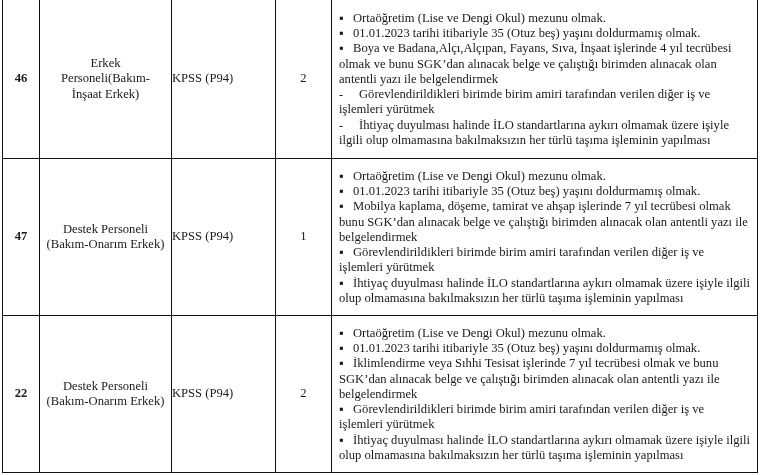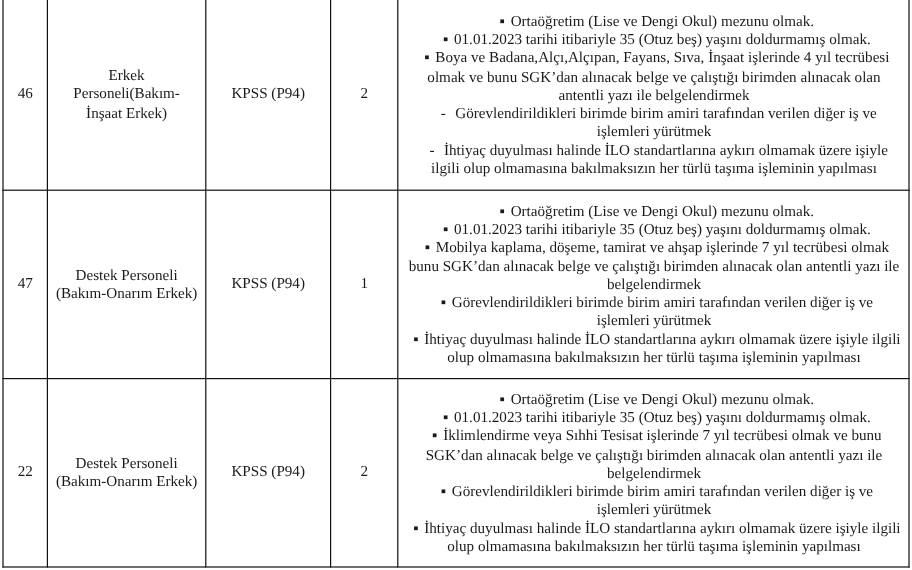--- a/index.html
+++ b/index.html
@@ -23,38 +23,37 @@
       border-collapse: collapse;
       table-layout: fixed;
     }
     table.jobs td {
       border: 1.5px solid #111;
       padding: 0;
       vertical-align: middle;
       font-size: 12.6px;
       line-height: 15.3px;
     }
-    td.c-no { width: 36px; text-align: center; }
+    td.c-no { width: 36px; text-align: center; font-weight: bold; }
     td.c-title { width: 131px; text-align: center; }
-    td.c-exam { width: 103px; text-align: center; }
+    td.c-exam { width: 103px; text-align: left; }
     td.c-count { width: 55px; text-align: center; }
     td.c-req {
       padding: 3px 6px 2px 7px !important;
       text-align: left;
       vertical-align: top;
     }
     tr.r46 { height: 159px; }
     tr.r47 { height: 157px; }
     tr.r48 { height: 157px; }
     .title-line { display: block; }
     .req-item {
       display: block;
       margin: 0;
       padding: 0;
-      text-align: center;
     }
     .bullet {
       display: inline-block;
       width: 14px;
       font-weight: bold;
     }
     .bullet.dash {
       font-weight: normal;
       width: 20px;
     }

